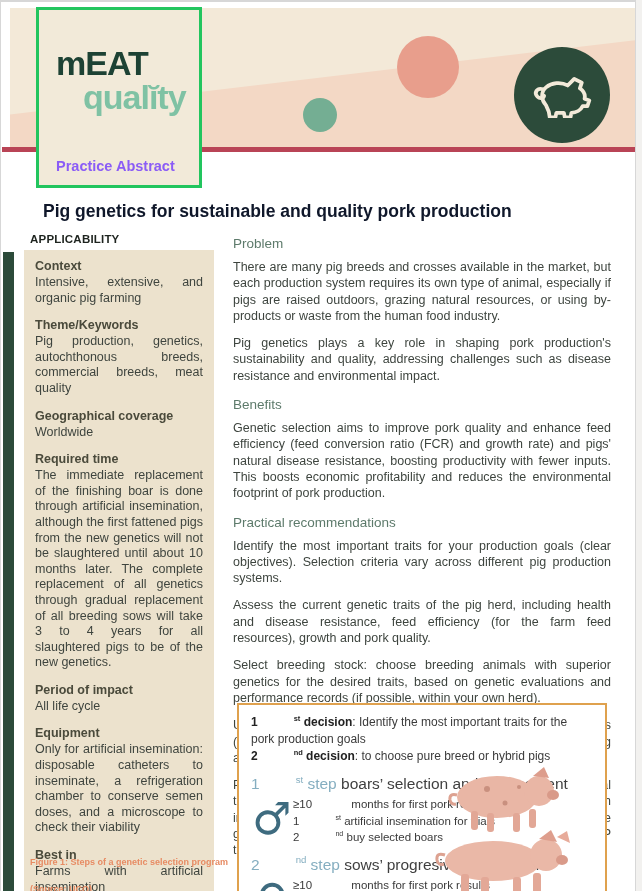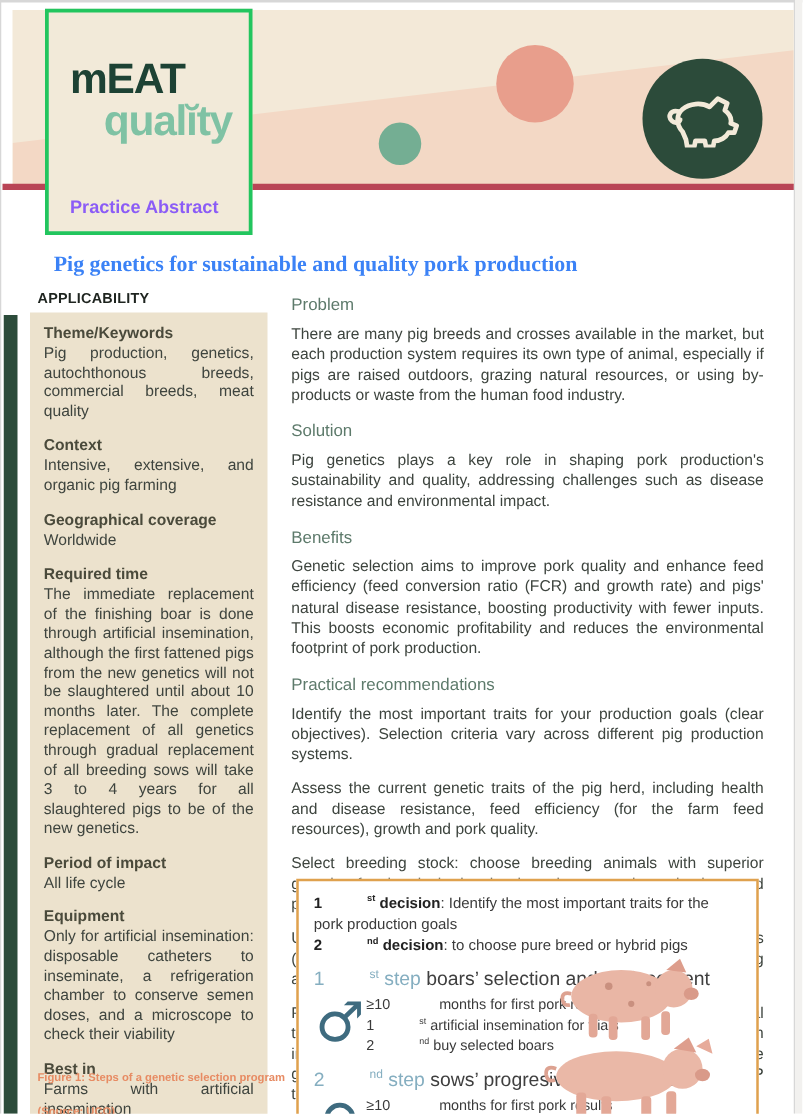--- a/index.html
+++ b/index.html
@@ -24,21 +24,21 @@
   .redline{position:absolute;left:2px;top:147px;width:633px;height:5px;background:#b94456;}
 
   
   .logobox{position:absolute;left:36px;top:7px;width:160px;height:175px;background:#f2ead9;
     border:3px solid #22c55e;z-index:5;}
   .logo-meat{position:absolute;left:17px;top:34px;font-size:34px;font-weight:bold;letter-spacing:-1px;color:#1d4234;}
   .logo-quality{position:absolute;left:44px;top:68px;font-size:34px;font-weight:bold;letter-spacing:-1px;color:#7fc2a4;}
   .practice-abstract{position:absolute;left:17px;top:148px;font-size:14.5px;font-weight:600;color:#8b5cf6;}
 
   
-  .doc-title{position:absolute;left:43px;top:201px;width:575px;font-size:17.5px;font-weight:bold;color:#3b82f6;font-family:Liberation Serif, serif;}
+  .doc-title{position:absolute;left:43px;top:201px;width:575px;font-size:17.5px;font-weight:bold;color:#0f172a;}
 
   
   .green-strip{position:absolute;left:3px;top:252px;width:11px;height:639px;background:#2c4b3a;}
   .applicability{position:absolute;left:30px;top:233px;font-size:11.5px;font-weight:600;letter-spacing:.2px;color:#1e241f;}
   .sidebar{position:absolute;left:24px;top:250px;width:190px;min-height:563px;background:#ece2cd;
     box-sizing:border-box;padding:9px 11px 10px 11px;}
   .sb-section{margin-bottom:12px;}
   .sb-label{font-size:12.5px;font-weight:bold;color:#4a4a3b;margin-bottom:2px;}
   .sb-text{font-size:12.5px;line-height:15.6px;color:#3e443e;text-align:justify;}
   .figure-caption{position:absolute;left:30px;top:857px;width:200px;font-size:9px;font-weight:bold;color:#e78b63;}
@@ -95,26 +95,26 @@
   <div class="practice-abstract">Practice Abstract</div>
 </div>
 
 <div class="doc-title">Pig genetics for sustainable and quality pork production</div>
 
 <div class="green-strip"></div>
 <div class="applicability">APPLICABILITY</div>
 
 <div class="sidebar">
   <div class="sb-section">
+    <div class="sb-label">Context</div>
+    <div class="sb-text">Intensive, extensive, and organic pig farming</div>
+  </div>
+  <div class="sb-section">
     <div class="sb-label">Theme/Keywords</div>
     <div class="sb-text">Pig production, genetics, autochthonous breeds, commercial breeds, meat quality</div>
-  </div>
-  <div class="sb-section">
-    <div class="sb-label">Context</div>
-    <div class="sb-text">Intensive, extensive, and organic pig farming</div>
   </div>
   <div class="sb-section">
     <div class="sb-label">Geographical coverage</div>
     <div class="sb-text">Worldwide</div>
   </div>
   <div class="sb-section">
     <div class="sb-label">Required time</div>
     <div class="sb-text">The immediate replacement of the finishing boar is done through artificial insemination, although the first fattened pigs from the new genetics will not be slaughtered until about 10 months later. The complete replacement of all genetics through gradual replacement of all breeding sows will take 3 to 4 years for all slaughtered pigs to be of the new genetics.</div>
   </div>
   <div class="sb-section">
@@ -131,21 +131,20 @@
   </div>
 </div>
 
 <div class="figure-caption">Figure 1: Steps of a genetic selection program</div>
 <div class="figure-source">(Source: UCO)</div>
 
 <div class="main">
   <div class="m-heading first">Problem</div>
   <p class="m-para">There are many pig breeds and crosses available in the market, but each production system requires its own type of animal, especially if pigs are raised outdoors, grazing natural resources, or using by-products or waste from the human food industry.</p>
 
-  <div class="m-heading">Solution</div>
   <p class="m-para">Pig genetics plays a key role in shaping pork production's sustainability and quality, addressing challenges such as disease resistance and environmental impact.</p>
 
   <div class="m-heading">Benefits</div>
   <p class="m-para">Genetic selection aims to improve pork quality and enhance feed efficiency (feed conversion ratio (FCR) and growth rate) and pigs' natural disease resistance, boosting productivity with fewer inputs. This boosts economic profitability and reduces the environmental footprint of pork production.</p>
 
   <div class="m-heading">Practical recommendations</div>
   <p class="m-para">Identify the most important traits for your production goals (clear objectives). Selection criteria vary across different pig production systems.</p>
   <p class="m-para">Assess the current genetic traits of the pig herd, including health and disease resistance, feed efficiency (for the farm feed resources), growth and pork quality.</p>
   <p class="m-para">Select breeding stock: choose breeding animals with superior genetics for the desired traits, based on genetic evaluations and performance records (if possible, within your own herd).</p>
   <p class="m-para">Utilize advanced technologies and collaborate with experts (geneticists and veterinarians) to implement your selective mating and genetic selection.</p>

